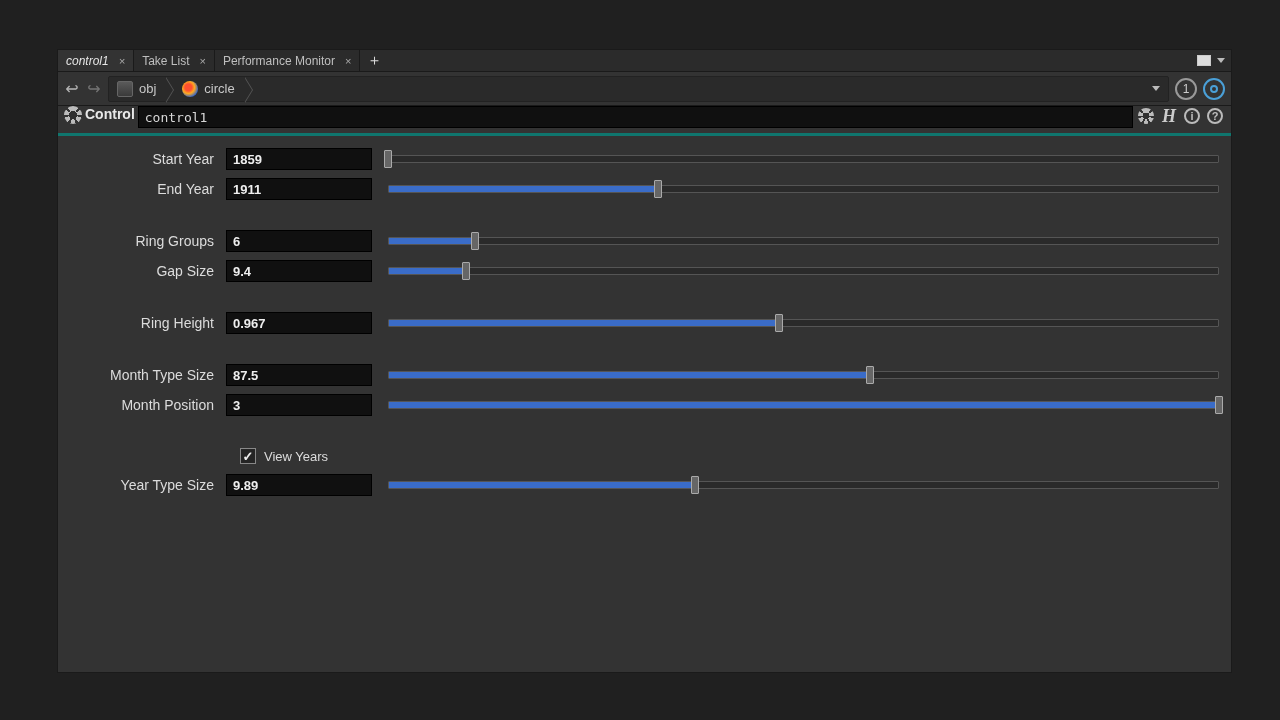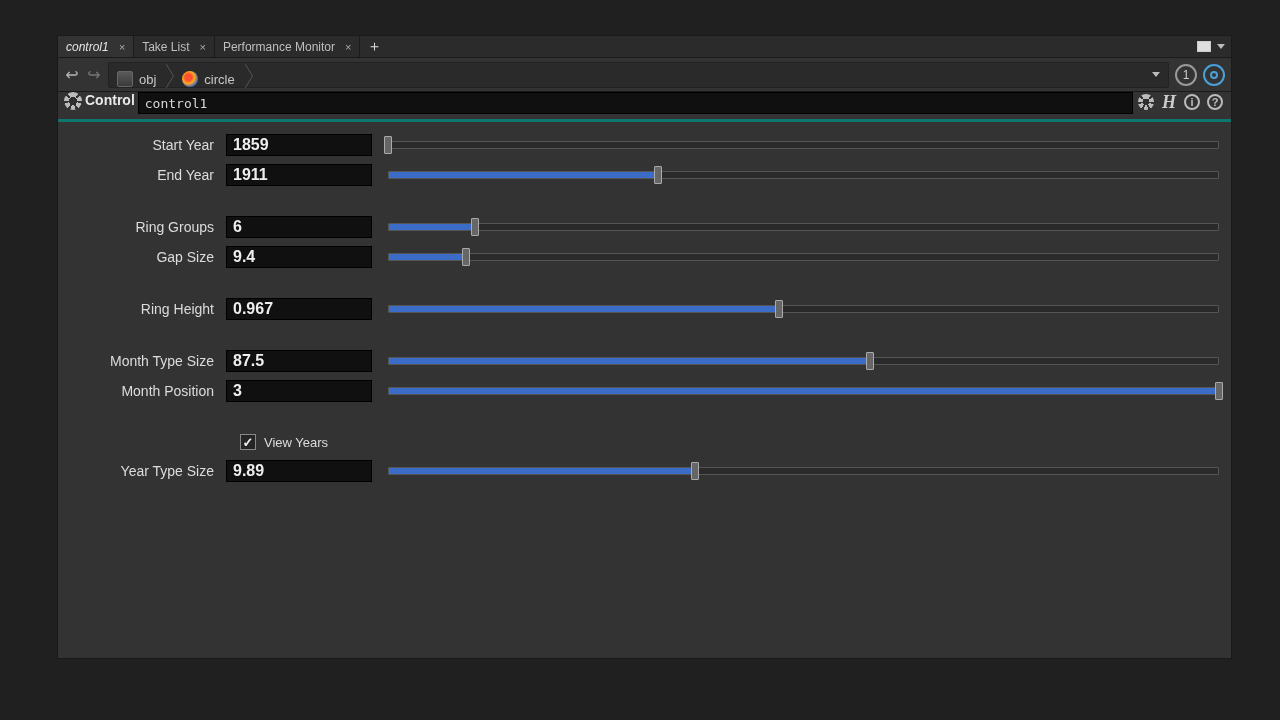--- a/index.html
+++ b/index.html
@@ -7,21 +7,21 @@
     background: #202020;
     width: 1280px;
     height: 720px;
     overflow: hidden;
     color: #c8c8c8;
     font-size: 13px;
   }
   .panel {
     position: absolute;
     left: 57px;
-    top: 35px;
+    top: 49px;
     width: 1175px;
     height: 624px;
     background: #333333;
     border: 1px solid #1a1a1a;
   }
   
   .tabstrip {
     height: 22px;
     background: #2b2b2b;
     border-bottom: 1px solid #1a1a1a;
@@ -65,21 +65,21 @@
   }
   .nav-arrow {
     width: 16px; height: 16px; display: flex; align-items: center; justify-content: center;
     color: #b5b5b5; cursor: pointer; font-size: 16px;
   }
   .breadcrumb {
     display: flex; align-items: center; gap: 0; flex: 1;
     background: #2a2a2a; border: 1px solid #222; border-radius: 2px; height: 26px;
   }
   .crumb {
-    display: flex; align-items: flex-end; gap: 6px; padding: 0 10px 0 8px;
+    display: flex; align-items: center; gap: 6px; padding: 0 10px 0 8px;
     position: relative; height: 100%; cursor: pointer;
   }
   .crumb:not(:last-child)::after {
     content: ""; position: absolute; right: -7px; top: 0;
     border-top: 13px solid transparent; border-bottom: 13px solid transparent;
     border-left: 8px solid #2a2a2a; z-index: 2;
   }
   .crumb:not(:last-child)::before {
     content: ""; position: absolute; right: -8px; top: 0;
     border-top: 13px solid transparent; border-bottom: 13px solid transparent;
@@ -141,21 +141,21 @@
     align-items: center;
     height: 30px;
     gap: 0;
   }
   .param-row.checkbox-row { grid-template-columns: 160px auto; height: 28px; }
   .param-label {
     text-align: right; padding-right: 12px; color: #dcdcdc; font-size: 14px;
   }
   .param-value {
     height: 22px; background: #101010; color: #eee; border: 1px solid #000;
-    padding: 4px 6px; font-size: 16px; font-weight: 600; font-family: inherit;
+    padding: 4px 6px; font-size: 13px; font-weight: 600; font-family: inherit;
     width: 146px;
   }
   .slider {
     position: relative; height: 22px; margin-left: 8px; margin-right: 4px;
   }
   .slider .track-bg {
     position: absolute; left:0; right:0; top:50%; transform: translateY(-50%);
     height: 8px; background: #2a2a2a; border: 1px solid #555; border-radius: 1px;
   }
   .slider .track-fill {

